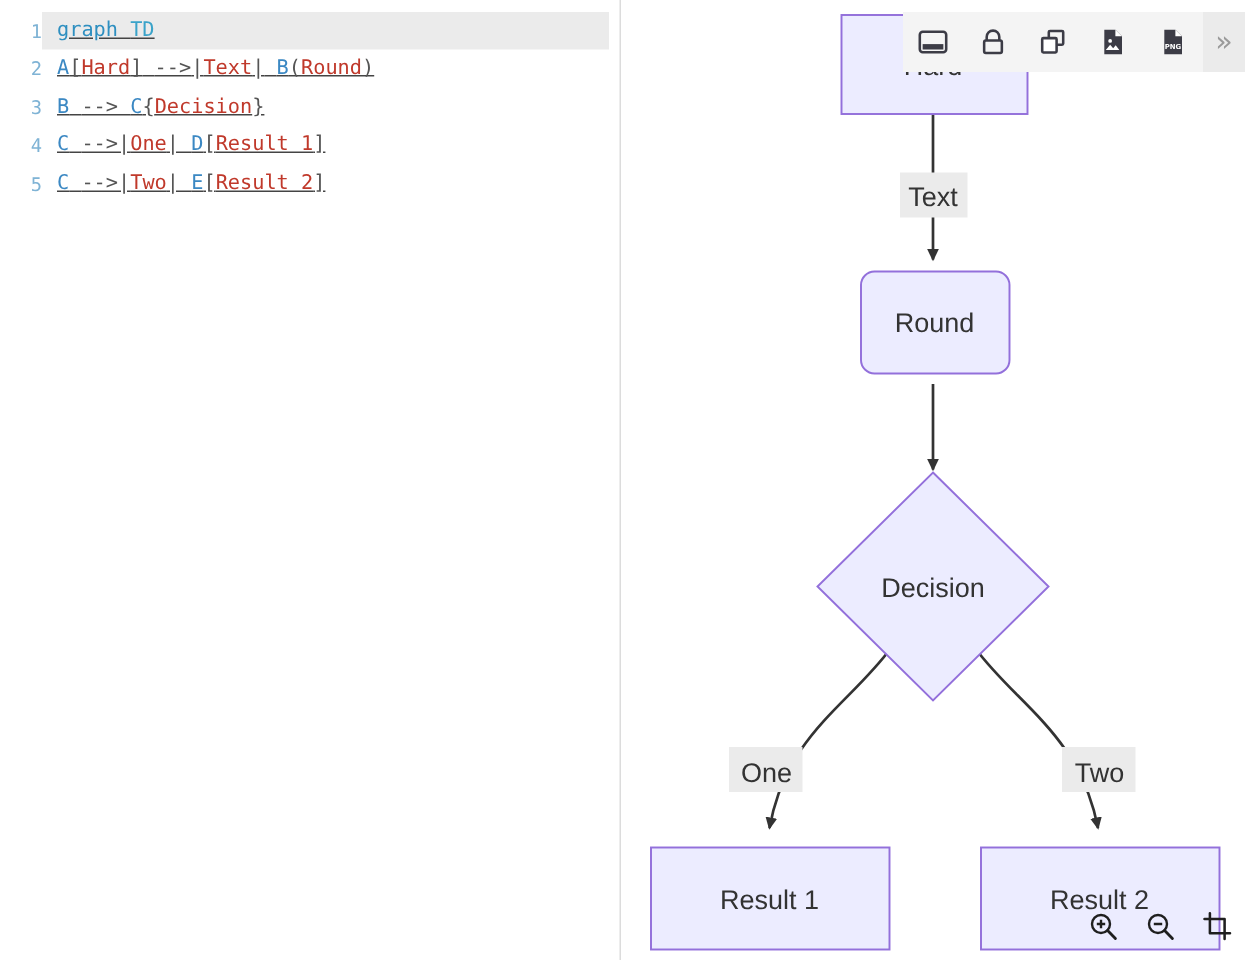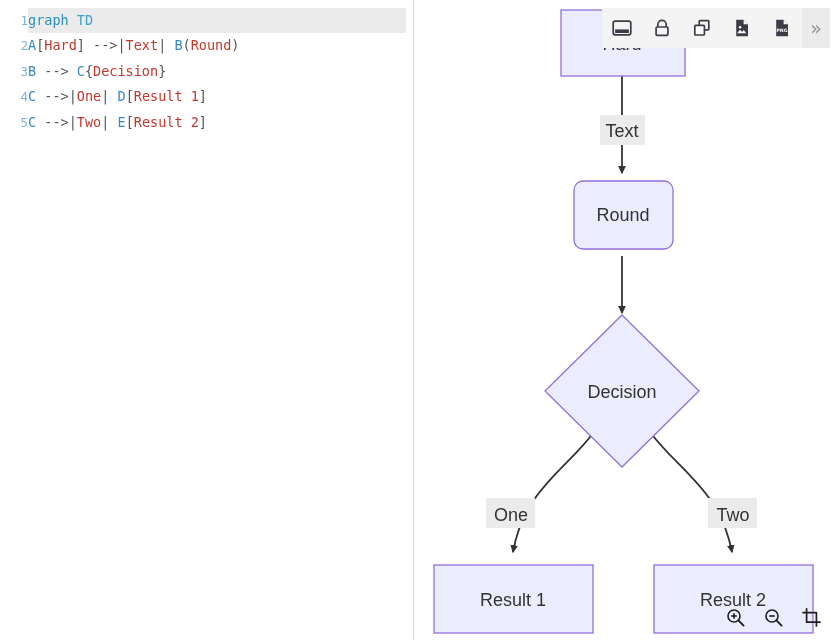--- a/index.html
+++ b/index.html
@@ -48,24 +48,26 @@
     min-width: 28px;
     text-align: right;
     padding-right: 0px;
     color: #7fb3d5;
     font-size: 12.5px;
     font-family: "DejaVu Sans Mono", "Liberation Mono", monospace;
     user-select: none;
     line-height: 25.4px;
   }
   .code-text {
+    padding-left: 10px;
     white-space: pre;
     flex: 1 1 auto;
     line-height: 25.4px;
     color: #444444;
+    text-decoration: underline;
   }
   .code-line.active .code-text {
     background: #ebebeb;
     width: 378px;
     box-sizing: border-box;
     display: inline-block;
     flex: 0 0 auto;
   }
   .tok-kw   { color: #2e8fc0; }
   .tok-dir  { color: #3aa3c9; }

